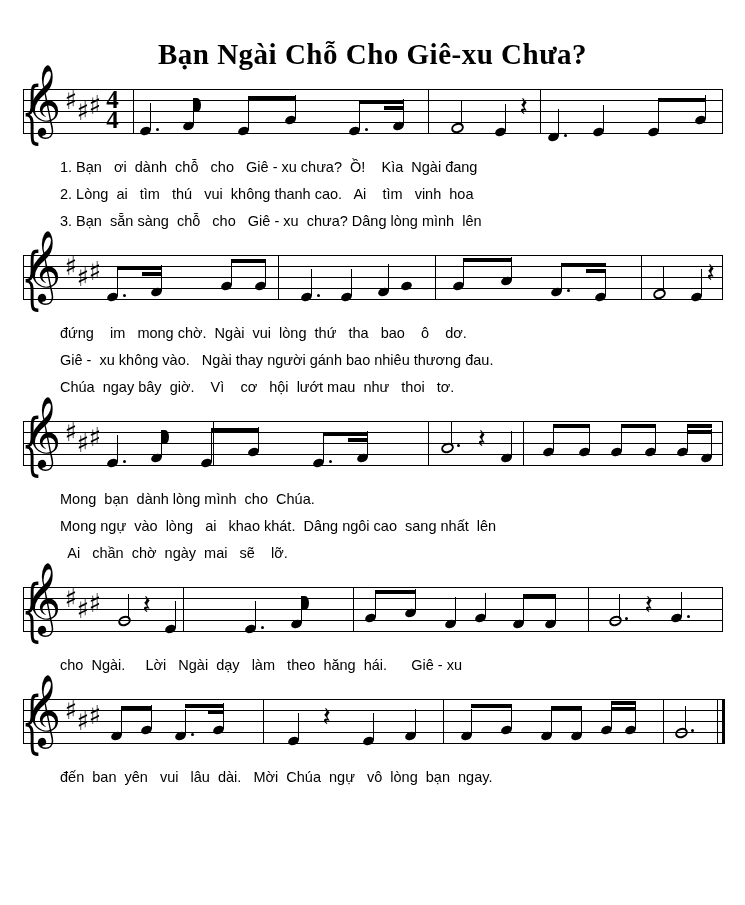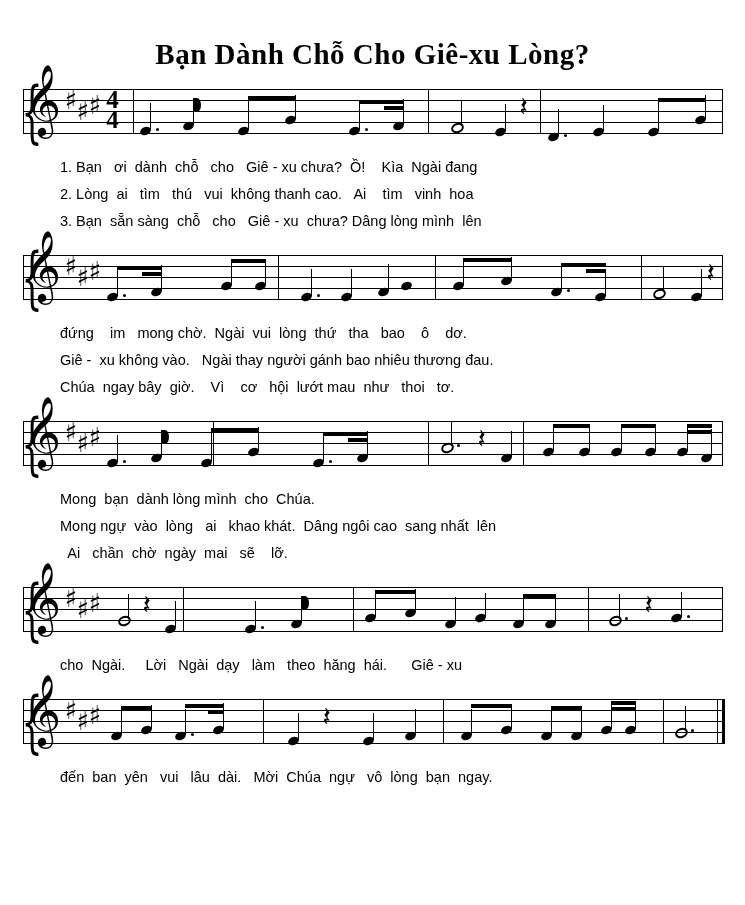--- a/index.html
+++ b/index.html
@@ -143,21 +143,21 @@
     white-space: pre;
     font-family: "Liberation Sans", sans-serif;
   }
   .lyricline.indent { padding-left: 60px; }
 </style>
 </head>
 <body>
 
 <div class="sheet">
 
-  <h1 class="title">Bạn Dành Chỗ Cho Giê-xu Lòng?</h1>
+  <h1 class="title">Bạn Ngài Chỗ Cho Giê-xu Chưa?</h1>
 
   <div class="system" style="margin-top:18px;">
     <div class="stafflines">
       <div class="ln l1"></div>
         <div class="ln l2"></div>
         <div class="ln l3"></div>
         <div class="ln l4"></div>
         <div class="ln l5"></div>
 
       <span class="brace">{</span>

